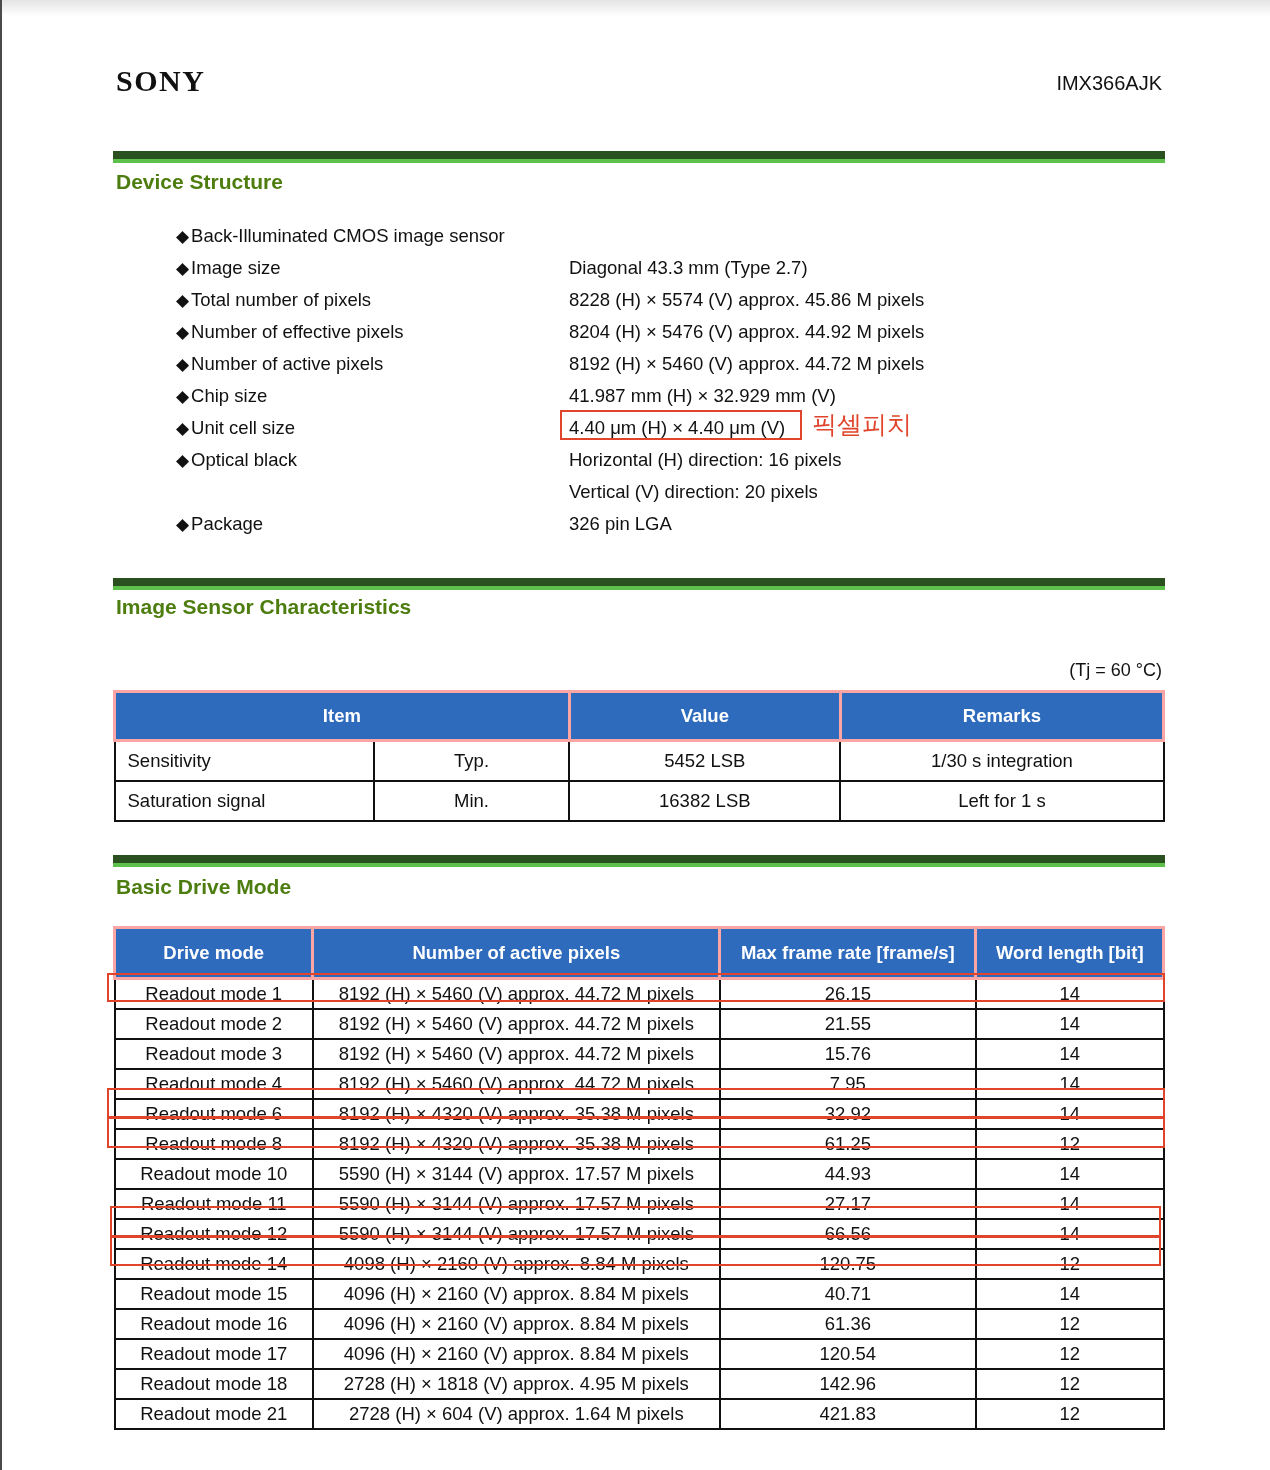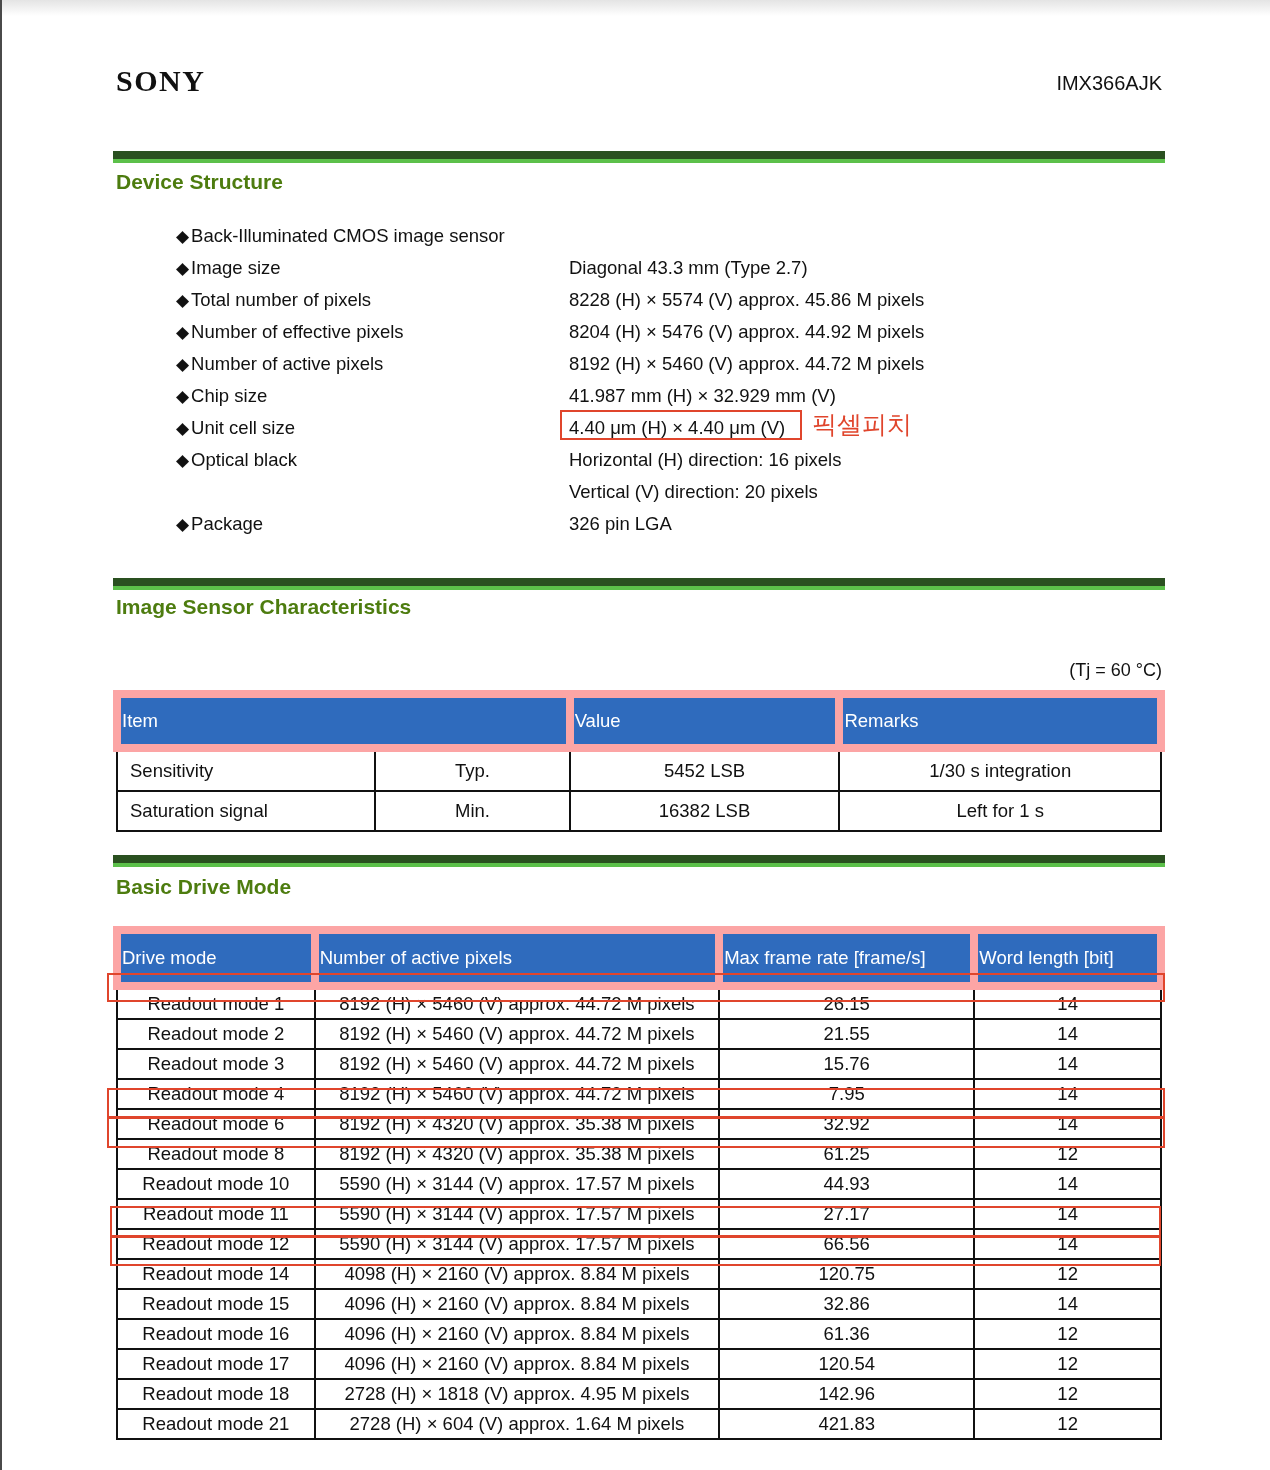--- a/index.html
+++ b/index.html
@@ -21,21 +21,21 @@
   .spec-row { position: relative; height: 32px; font-size: 18.5px; line-height: 32px; text-decoration: underline; }
   .spec-row .label { position: absolute; left: 0; }
   .spec-row .label .bullet { font-size: 17px; margin-right: 2px; }
   .spec-row .value { position: absolute; left: 393px; white-space: nowrap; }
   .highlight-box { position: absolute; left: 560px; top: 410px; width: 242px; height: 30px;
     border: 2px solid #e0452c; box-sizing: border-box; }
   .annotation { position: absolute; left: 812px; top: 408px; font-size: 25px; color: #e0452c;
     font-family: "DejaVu Sans", sans-serif; }
   .cond { position: absolute; right: 108px; top: 660px; font-size: 18px; }
   table { border-collapse: collapse; position: absolute; font-size: 18.5px; }
-  th { background: #2f6bbd; color: #fff; font-weight: normal; border: 8px solid #fca5a5; text-align: left; }
+  th { background: #2f6bbd; color: #fff; font-weight: bold; border: 3px solid #fca5a5; text-align: center; }
   td { border: 2px solid #111; text-align: center; padding: 0; }
   .char-table { left: 113px; top: 690px; width: 1052px; }
   .char-table th { height: 44px; }
   .char-table td { height: 38px; border-radius: 15px; }
   .char-table td.left { text-align: left; padding-left: 12px; }
   .drive-table { left: 113px; top: 926px; width: 1052px; }
   .drive-table th { height: 46px; font-size: 18.5px; }
   .drive-table td { height: 28px; }
   .red-box { position: absolute; border: 2px solid #e0452c; box-sizing: border-box; }
 </style>
@@ -209,21 +209,21 @@
       </tr>
   <tr>
         <td>Readout mode 14</td>
         <td>4098 (H) × 2160 (V) approx. 8.84 M pixels</td>
         <td>120.75</td>
         <td>12</td>
       </tr>
   <tr>
         <td>Readout mode 15</td>
         <td>4096 (H) × 2160 (V) approx. 8.84 M pixels</td>
-        <td>32.86</td>
+        <td>40.71</td>
         <td>14</td>
       </tr>
   <tr>
         <td>Readout mode 16</td>
         <td>4096 (H) × 2160 (V) approx. 8.84 M pixels</td>
         <td>61.36</td>
         <td>12</td>
       </tr>
   <tr>
         <td>Readout mode 17</td>

